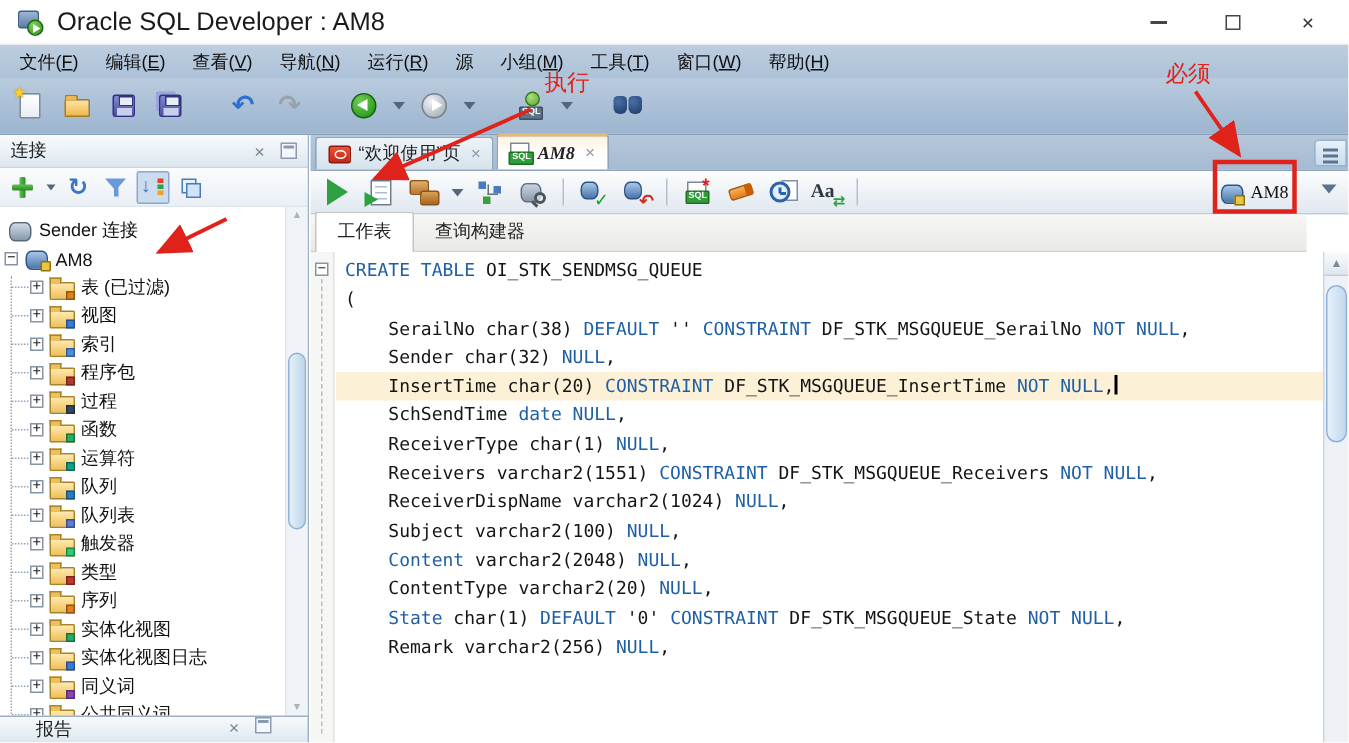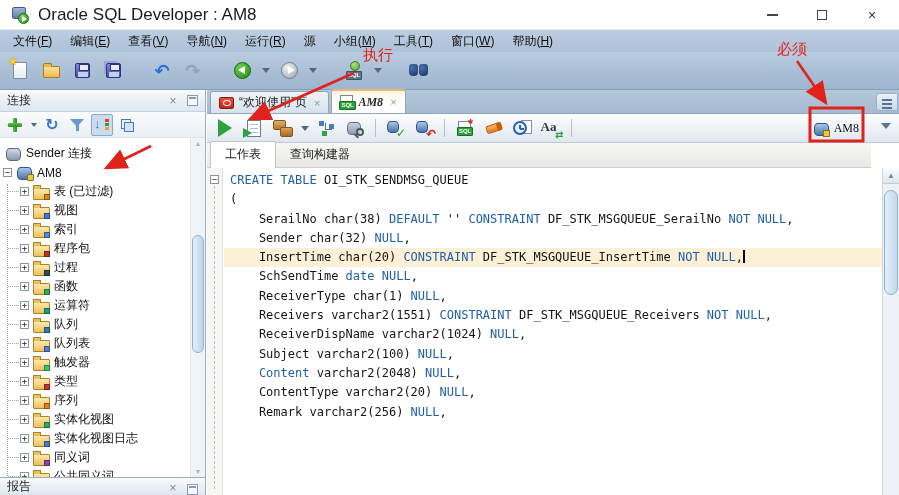--- a/index.html
+++ b/index.html
@@ -96,21 +96,21 @@
 .ticon.folder::before{content:"";position:absolute;left:0;top:4px;width:15px;height:10px;background:linear-gradient(#ffe9ae,#eec05a);border:1px solid #a8832a;border-radius:1px}
 .ticon.folder::after{content:"";position:absolute;left:0;top:1px;width:6px;height:3px;background:#eec05a;border:1px solid #a8832a;border-bottom:none}
 .badge{position:absolute;right:0;bottom:-1px;width:6px;height:6px;border:1px solid rgba(0,0,0,.35);z-index:1}
 .tlabel{color:#111}
 .tsb{position:absolute;right:0;top:48px;width:15px;bottom:0;background:#f0f4f8;border-left:1px solid #dde4ec}
 .tsb .ua,.tsb .da{position:absolute;left:0;right:0;text-align:center;font-size:7px;color:#a8b4c0}
 .tsb .ua{top:2px}.tsb .da{bottom:2px}
 .tsb .thumb{position:absolute;left:1px;right:1px;top:97px;height:118px;border-radius:6px;background:linear-gradient(90deg,#e6f0fa,#bdd5ec);border:1px solid #8fb2d8}
 
 
-.rpanel{position:absolute;left:0;top:477px;width:206px;height:18px;border-top:1px solid #9cb0c4;border-right:1px solid #9cb0c4;background:linear-gradient(#f8fafc,#dde7f0);display:flex;align-items:flex-end;padding:0 7px}
+.rpanel{position:absolute;left:0;top:477px;width:206px;height:18px;border-top:1px solid #9cb0c4;border-right:1px solid #9cb0c4;background:linear-gradient(#f8fafc,#dde7f0);display:flex;align-items:flex-start;padding:0 24px}
 .rpanel .t{flex:1}
 
 
 .doctabs{position:absolute;left:207px;top:90px;width:692px;height:24px;background:linear-gradient(#b6c7d9,#a5bbd1);border-bottom:1px solid #8fa6bd;display:flex;align-items:flex-end;padding-left:3px}
 .dtab{height:22px;display:flex;align-items:center;gap:5px;padding:0 8px;border:1px solid #8fa6bd;border-bottom:none;border-radius:3px 3px 0 0;background:linear-gradient(#eef3f8,#d6e2ec);margin-right:2px;color:#222;white-space:nowrap}
 .dtab.active{background:linear-gradient(#fdf4e0,#ffffff 55%);border-top:2px solid #e4b878;height:24px}
 .dtab.active .lbl{font-style:italic;font-family:"Liberation Serif",serif;font-weight:bold}
 .dtab .close{color:#8a97a4;font-size:11px;margin-left:2px}
 .oraic{width:15px;height:12px;background:linear-gradient(#f05038,#c02818);border:1px solid #8a1a0e;border-radius:2px;position:relative;flex:none}
 .oraic::before{content:"";position:absolute;left:3px;top:2.5px;width:6px;height:4px;border:1.5px solid #fff;border-radius:50%}
@@ -510,20 +510,21 @@
       <div class="cl ind"><span>SerailNo char(38) </span><span class="kw">DEFAULT</span><span> '' </span><span class="kw">CONSTRAINT</span><span> DF_STK_MSGQUEUE_SerailNo </span><span class="kw">NOT NULL</span><span>,</span></div>
       <div class="cl ind"><span>Sender char(32) </span><span class="kw">NULL</span><span>,</span></div>
       <div class="cl ind hl"><span>InsertTime char(20) </span><span class="kw">CONSTRAINT</span><span> DF_STK_MSGQUEUE_InsertTime </span><span class="kw">NOT NULL</span><span>,</span><span class="cursor"></span></div>
       <div class="cl ind"><span>SchSendTime </span><span class="kw">date</span><span> </span><span class="kw">NULL</span><span>,</span></div>
       <div class="cl ind"><span>ReceiverType char(1) </span><span class="kw">NULL</span><span>,</span></div>
       <div class="cl ind"><span>Receivers varchar2(1551) </span><span class="kw">CONSTRAINT</span><span> DF_STK_MSGQUEUE_Receivers </span><span class="kw">NOT NULL</span><span>,</span></div>
       <div class="cl ind"><span>ReceiverDispName varchar2(1024) </span><span class="kw">NULL</span><span>,</span></div>
       <div class="cl ind"><span>Subject varchar2(100) </span><span class="kw">NULL</span><span>,</span></div>
       <div class="cl ind"><span class="kw">Content</span><span> varchar2(2048) </span><span class="kw">NULL</span><span>,</span></div>
       <div class="cl ind"><span>ContentType varchar2(20) </span><span class="kw">NULL</span><span>,</span></div>
+      <div class="cl ind"><span class="kw">State</span><span> char(1) </span><span class="kw">DEFAULT</span><span> '0' </span><span class="kw">CONSTRAINT</span><span> DF_STK_MSGQUEUE_State </span><span class="kw">NOT NULL</span><span>,</span></div>
       <div class="cl ind"><span>Remark varchar2(256) </span><span class="kw">NULL</span><span>,</span></div>
     </div>
   <div class="esb">
     <span class="up">▲</span>
     <span class="thumb"></span>
   </div>
 </div>
 
 <svg class="overlay" viewBox="0 0 899 495">
   <defs>

